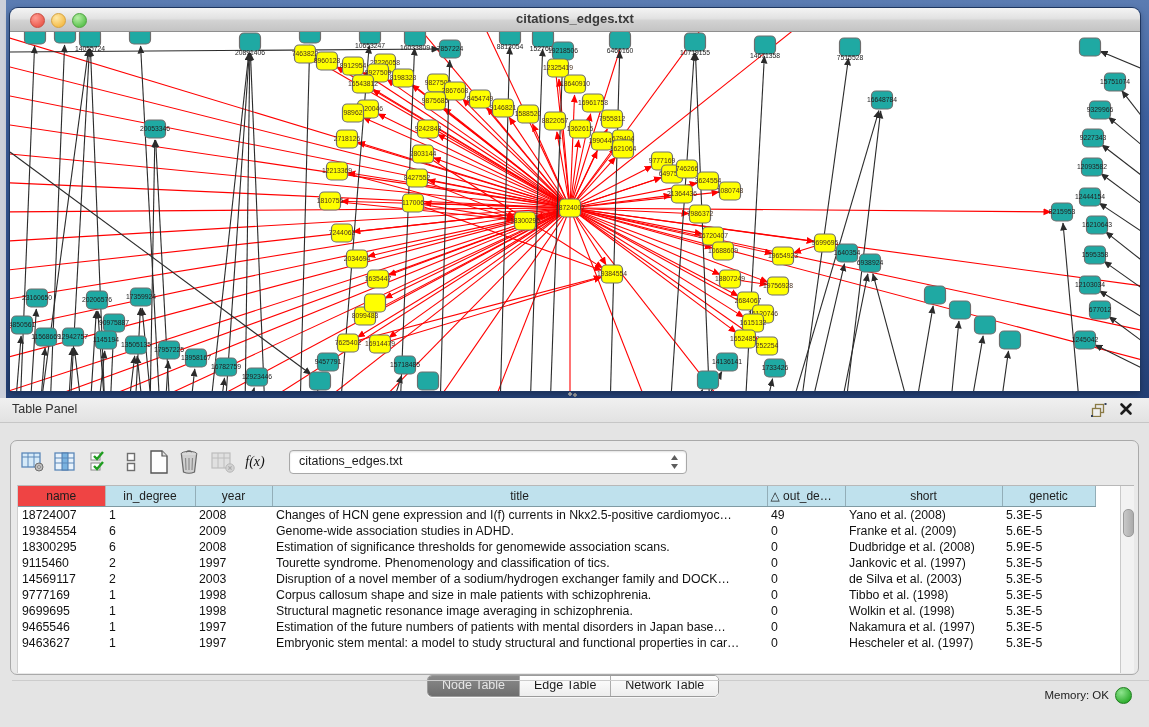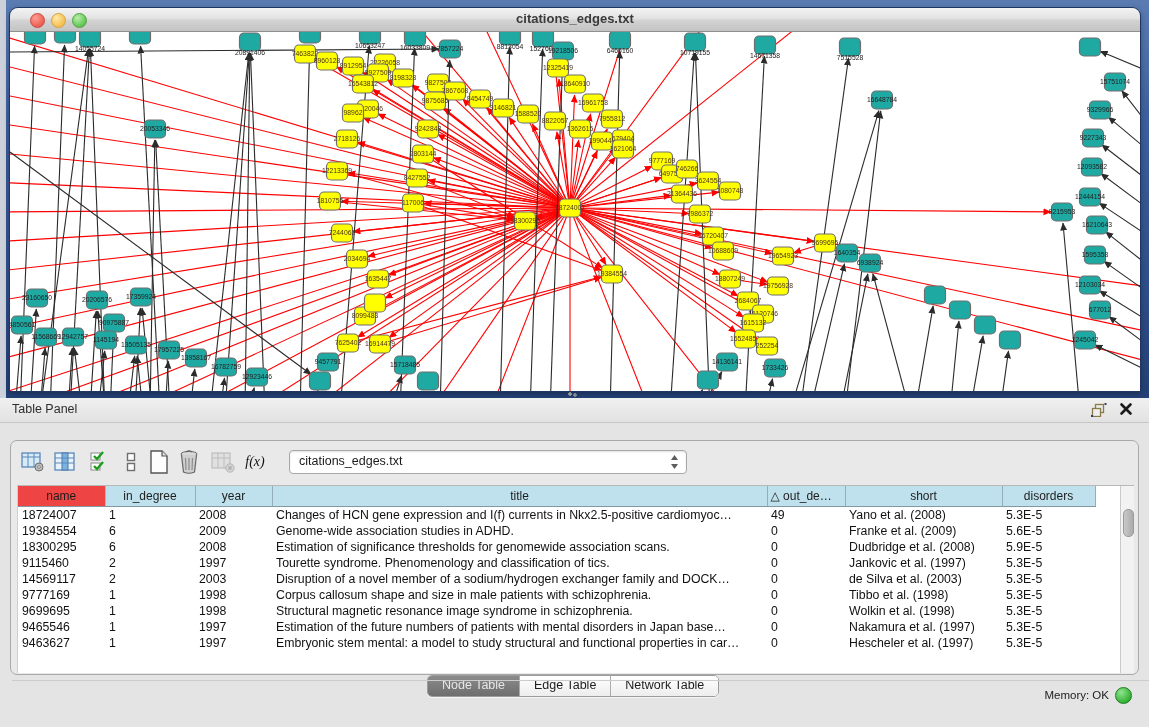--- a/index.html
+++ b/index.html
@@ -580,21 +580,21 @@
               <col style="width: 93px;">
             </colgroup>
           <thead>
               <tr>
                 <th class="first">name</th>
                 <th>in_degree</th>
                 <th>year</th>
                 <th>title</th>
                 <th style="text-align: left;">△ out_de…</th>
                 <th>short</th>
-                <th>disorders</th>
+                <th>genetic</th>
               </tr>
             </thead>
           <tbody>
               <tr>
                 <td>18724007</td>
                 <td>1</td>
                 <td>2008</td>
                 <td>Changes of HCN gene expression and I(f) currents in Nkx2.5-positive cardiomyoc…</td>
                 <td>49</td>
                 <td>Yano et al. (2008)</td>
@@ -642,21 +642,21 @@
                 <td>1998</td>
                 <td>Corpus callosum shape and size in male patients with schizophrenia.</td>
                 <td>0</td>
                 <td>Tibbo et al. (1998)</td>
                 <td>5.3E-5</td>
               </tr>
               <tr>
                 <td>9699695</td>
                 <td>1</td>
                 <td>1998</td>
-                <td>Structural magnetic resonance image syndrome in schizophrenia.</td>
+                <td>Structural magnetic resonance image averaging in schizophrenia.</td>
                 <td>0</td>
                 <td>Wolkin et al. (1998)</td>
                 <td>5.3E-5</td>
               </tr>
               <tr>
                 <td>9465546</td>
                 <td>1</td>
                 <td>1997</td>
                 <td>Estimation of the future numbers of patients with mental disorders in Japan base…</td>
                 <td>0</td>

